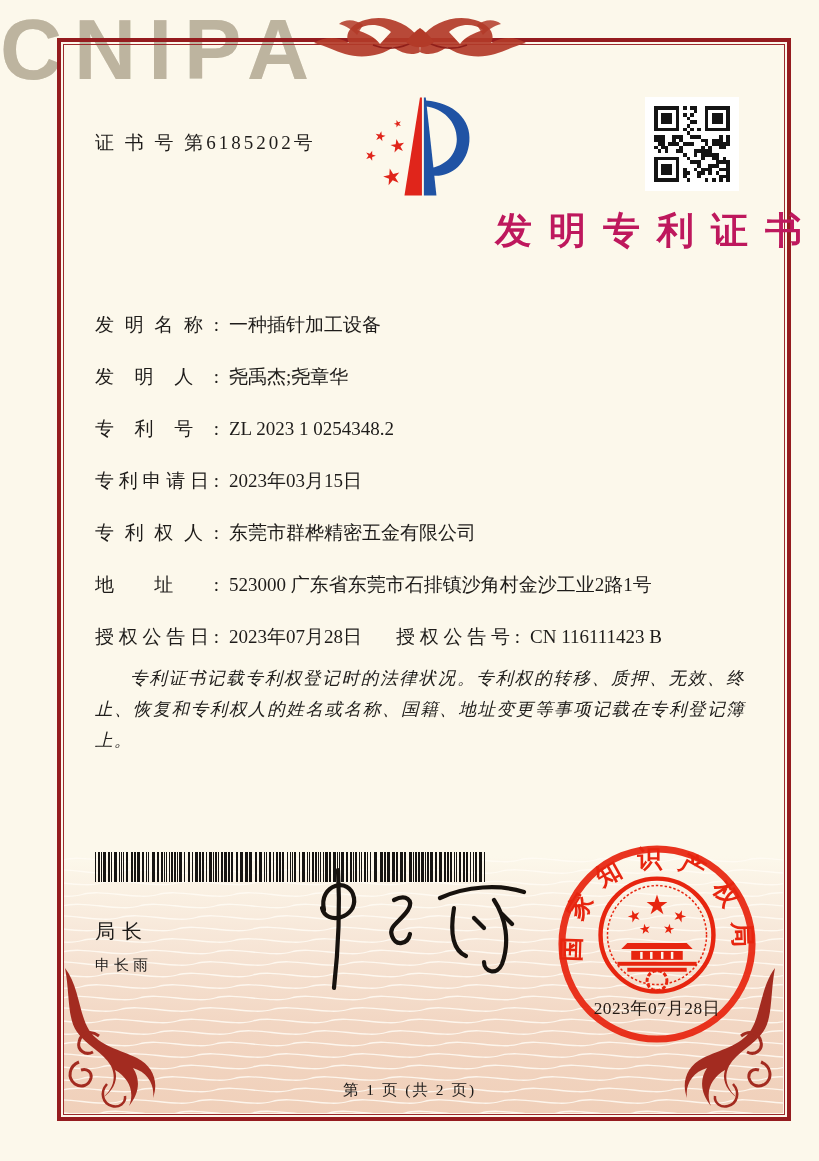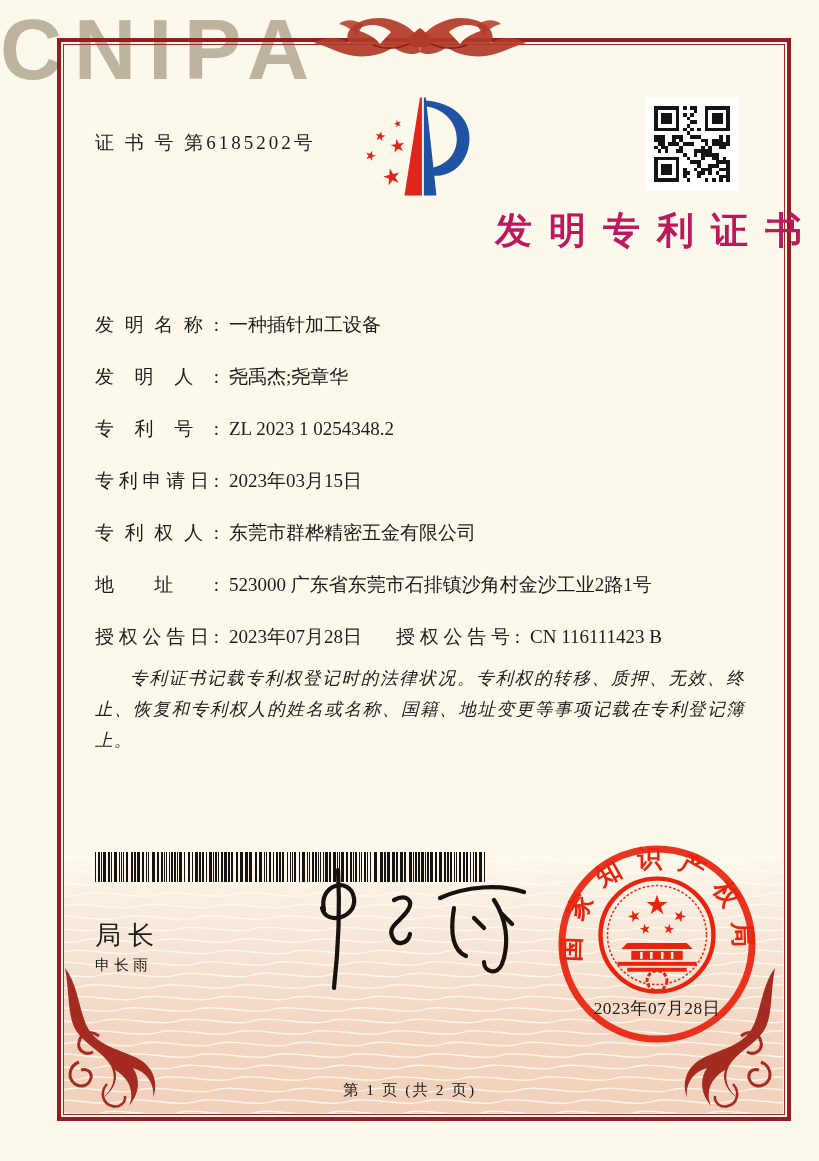--- a/index.html
+++ b/index.html
@@ -29,21 +29,21 @@
   
   .paras{left:95px;top:663px;width:650px;z-index:4;font-size:17.5px;line-height:31px;
          text-align:justify;letter-spacing:1.2px;font-style:italic;color:#22201e;}
   .para{text-indent:2em;}
   .para+.para{margin-top:8px;}
   
   .waveband{left:63px;top:856px;width:720px;height:257px;z-index:1;
     background:linear-gradient(180deg,rgba(242,214,198,0) 0%,rgba(242,214,198,0.45) 28%,
                rgba(241,211,191,0.9) 65%,#f0d0ba 100%);}
   .barcode{left:95px;top:852px;width:396px;height:30px;z-index:4;}
-  .signer-title{left:95px;top:918px;font-size:26px;letter-spacing:7px;z-index:4;}
+  .signer-title{left:95px;top:918px;font-size:20px;letter-spacing:7px;z-index:4;}
   .signer-name{left:95px;top:956px;font-size:15px;letter-spacing:4px;z-index:4;}
   .signature{left:288px;top:860px;width:260px;height:135px;z-index:4;}
   .seal{left:553px;top:840px;width:208px;height:208px;z-index:5;}
   .page-info{left:0;right:0;top:1080px;text-align:center;font-size:15.5px;letter-spacing:2px;z-index:4;}
   .note{left:50%;top:1120px;transform:translateX(-50%);background:#fffdf6;padding:7px 30px;
         font-size:19px;letter-spacing:4px;font-style:italic;z-index:6;}
   .ornament-top{left:299px;top:11px;width:242px;height:52px;z-index:4;}
   .flourish-left{left:60px;top:966px;width:112px;height:146px;z-index:4;}
   .flourish-right{left:668px;top:966px;width:112px;height:146px;z-index:4;transform:scaleX(-1);}
 </style>

